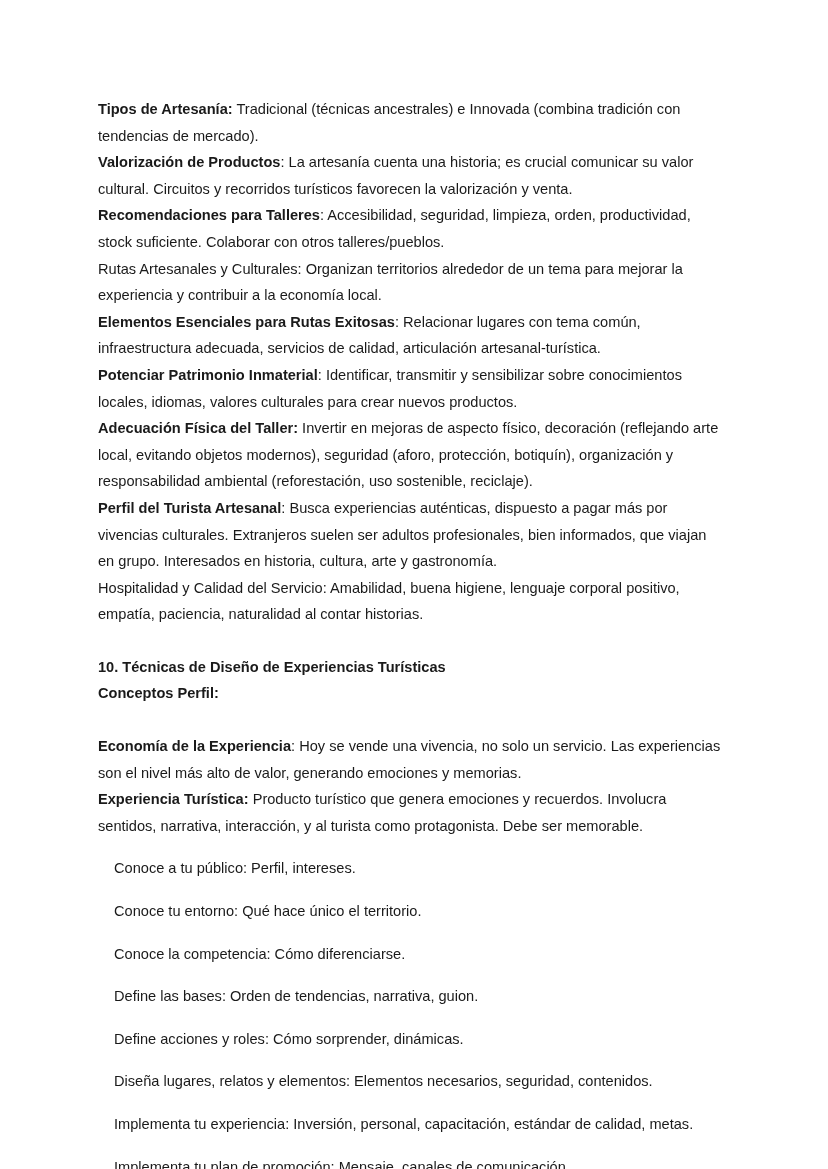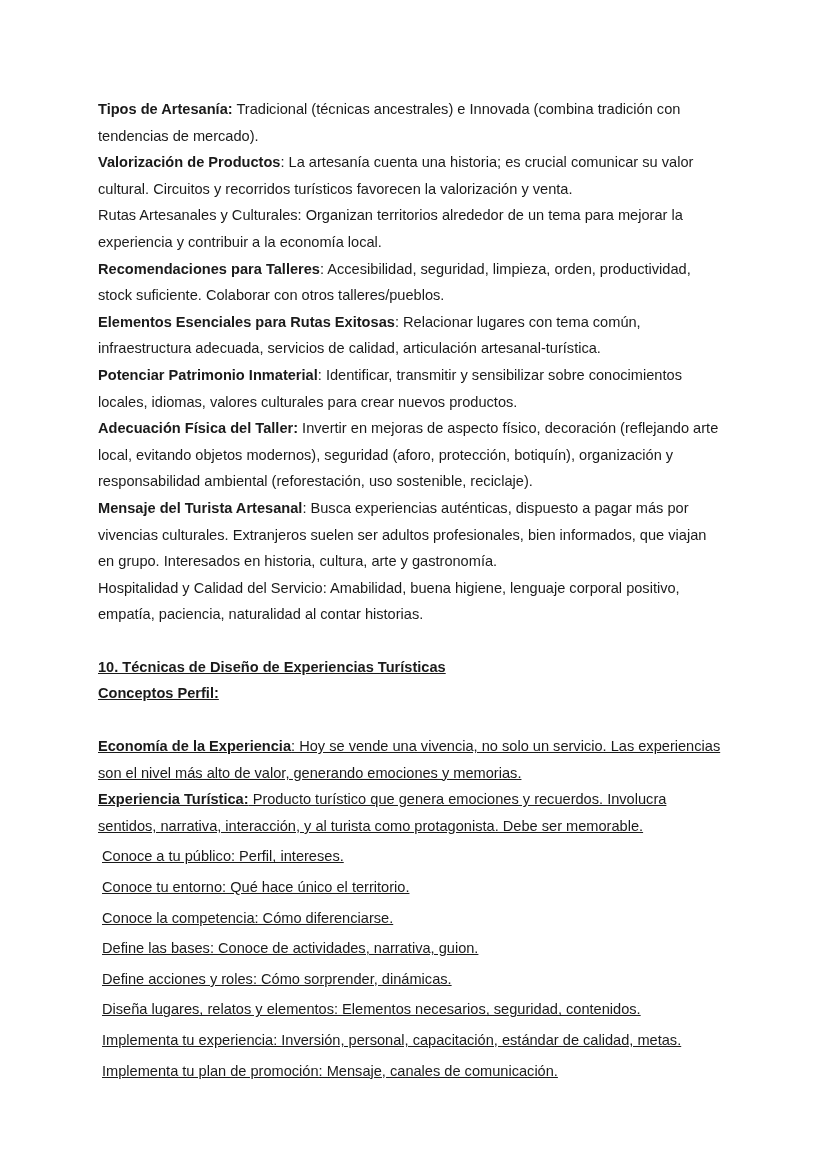--- a/index.html
+++ b/index.html
@@ -31,62 +31,61 @@
   }
   .para {
     margin: 0;
     padding: 0;
   }
   .lead {
     font-weight: bold;
   }
   .section-gap-before {
     margin-top: 26px;
-    text-decoration: underline;
   }
   .heading-line {
     margin: 0;
     font-weight: bold;
   }
   .list-line {
-    margin: 4px;
+    margin: 16px;
   }
 </style>
 </head>
 <body>
 
 <div class="page">
   <div class="text-column">
 
     <div>
       <p class="para"><span class="lead">Tipos de Artesanía:</span><span> Tradicional (técnicas ancestrales) e Innovada (combina tradición con tendencias de mercado).</span></p>
       <p class="para"><span class="lead">Valorización de Productos</span><span>: La artesanía cuenta una historia; es crucial comunicar su valor cultural. Circuitos y recorridos turísticos favorecen la valorización y venta.</span></p>
+      <p class="para"><span class="lead">Recomendaciones para Talleres</span><span>: Accesibilidad, seguridad, limpieza, orden, productividad, stock suficiente. Colaborar con otros talleres/pueblos.</span></p>
       <p class="para"><span class="lead"></span><span>Rutas Artesanales y Culturales: Organizan territorios alrededor de un tema para mejorar la experiencia y contribuir a la economía local.</span></p>
-      <p class="para"><span class="lead">Recomendaciones para Talleres</span><span>: Accesibilidad, seguridad, limpieza, orden, productividad, stock suficiente. Colaborar con otros talleres/pueblos.</span></p>
       <p class="para"><span class="lead">Elementos Esenciales para Rutas Exitosas</span><span>: Relacionar lugares con tema común, infraestructura adecuada, servicios de calidad, articulación artesanal-turística.</span></p>
       <p class="para"><span class="lead">Potenciar Patrimonio Inmaterial</span><span>: Identificar, transmitir y sensibilizar sobre conocimientos locales, idiomas, valores culturales para crear nuevos productos.</span></p>
       <p class="para"><span class="lead">Adecuación Física del Taller:</span><span> Invertir en mejoras de aspecto físico, decoración (reflejando arte local, evitando objetos modernos), seguridad (aforo, protección, botiquín), organización y responsabilidad ambiental (reforestación, uso sostenible, reciclaje).</span></p>
-      <p class="para"><span class="lead">Mensaje del Turista Artesanal</span><span>: Busca experiencias auténticas, dispuesto a pagar más por vivencias culturales. Extranjeros suelen ser adultos profesionales, bien informados, que viajan en grupo. Interesados en historia, cultura, arte y gastronomía.</span></p>
+      <p class="para"><span class="lead">Perfil del Turista Artesanal</span><span>: Busca experiencias auténticas, dispuesto a pagar más por vivencias culturales. Extranjeros suelen ser adultos profesionales, bien informados, que viajan en grupo. Interesados en historia, cultura, arte y gastronomía.</span></p>
       <p class="para"><span class="lead"></span><span>Hospitalidad y Calidad del Servicio: Amabilidad, buena higiene, lenguaje corporal positivo, empatía, paciencia, naturalidad al contar historias.</span></p>
     </div>
 
     <div class="section-gap-before">
       <p class="heading-line">10. Técnicas de Diseño de Experiencias Turísticas</p>
       <p class="heading-line">Conceptos Perfil:</p>
     </div>
 
     <div class="section-gap-before">
       <p class="para"><span class="lead">Economía de la Experiencia</span><span>: Hoy se vende una vivencia, no solo un servicio. Las experiencias son el nivel más alto de valor, generando emociones y memorias.</span></p>
       <p class="para"><span class="lead">Experiencia Turística:</span><span> Producto turístico que genera emociones y recuerdos. Involucra sentidos, narrativa, interacción, y al turista como protagonista. Debe ser memorable.</span></p>
 
 
       <p class="list-line">Conoce a tu público: Perfil, intereses.</p>
       <p class="list-line">Conoce tu entorno: Qué hace único el territorio.</p>
       <p class="list-line">Conoce la competencia: Cómo diferenciarse.</p>
-      <p class="list-line">Define las bases: Conoce de actividades, narrativa, guion.</p>
+      <p class="list-line">Define las bases: Orden de tendencias, narrativa, guion.</p>
       <p class="list-line">Define acciones y roles: Cómo sorprender, dinámicas.</p>
       <p class="list-line">Diseña lugares, relatos y elementos: Elementos necesarios, seguridad, contenidos.</p>
       <p class="list-line">Implementa tu experiencia: Inversión, personal, capacitación, estándar de calidad, metas.</p>
       <p class="list-line">Implementa tu plan de promoción: Mensaje, canales de comunicación.</p>
 
     </div>
 
   </div>
 </div>
 

